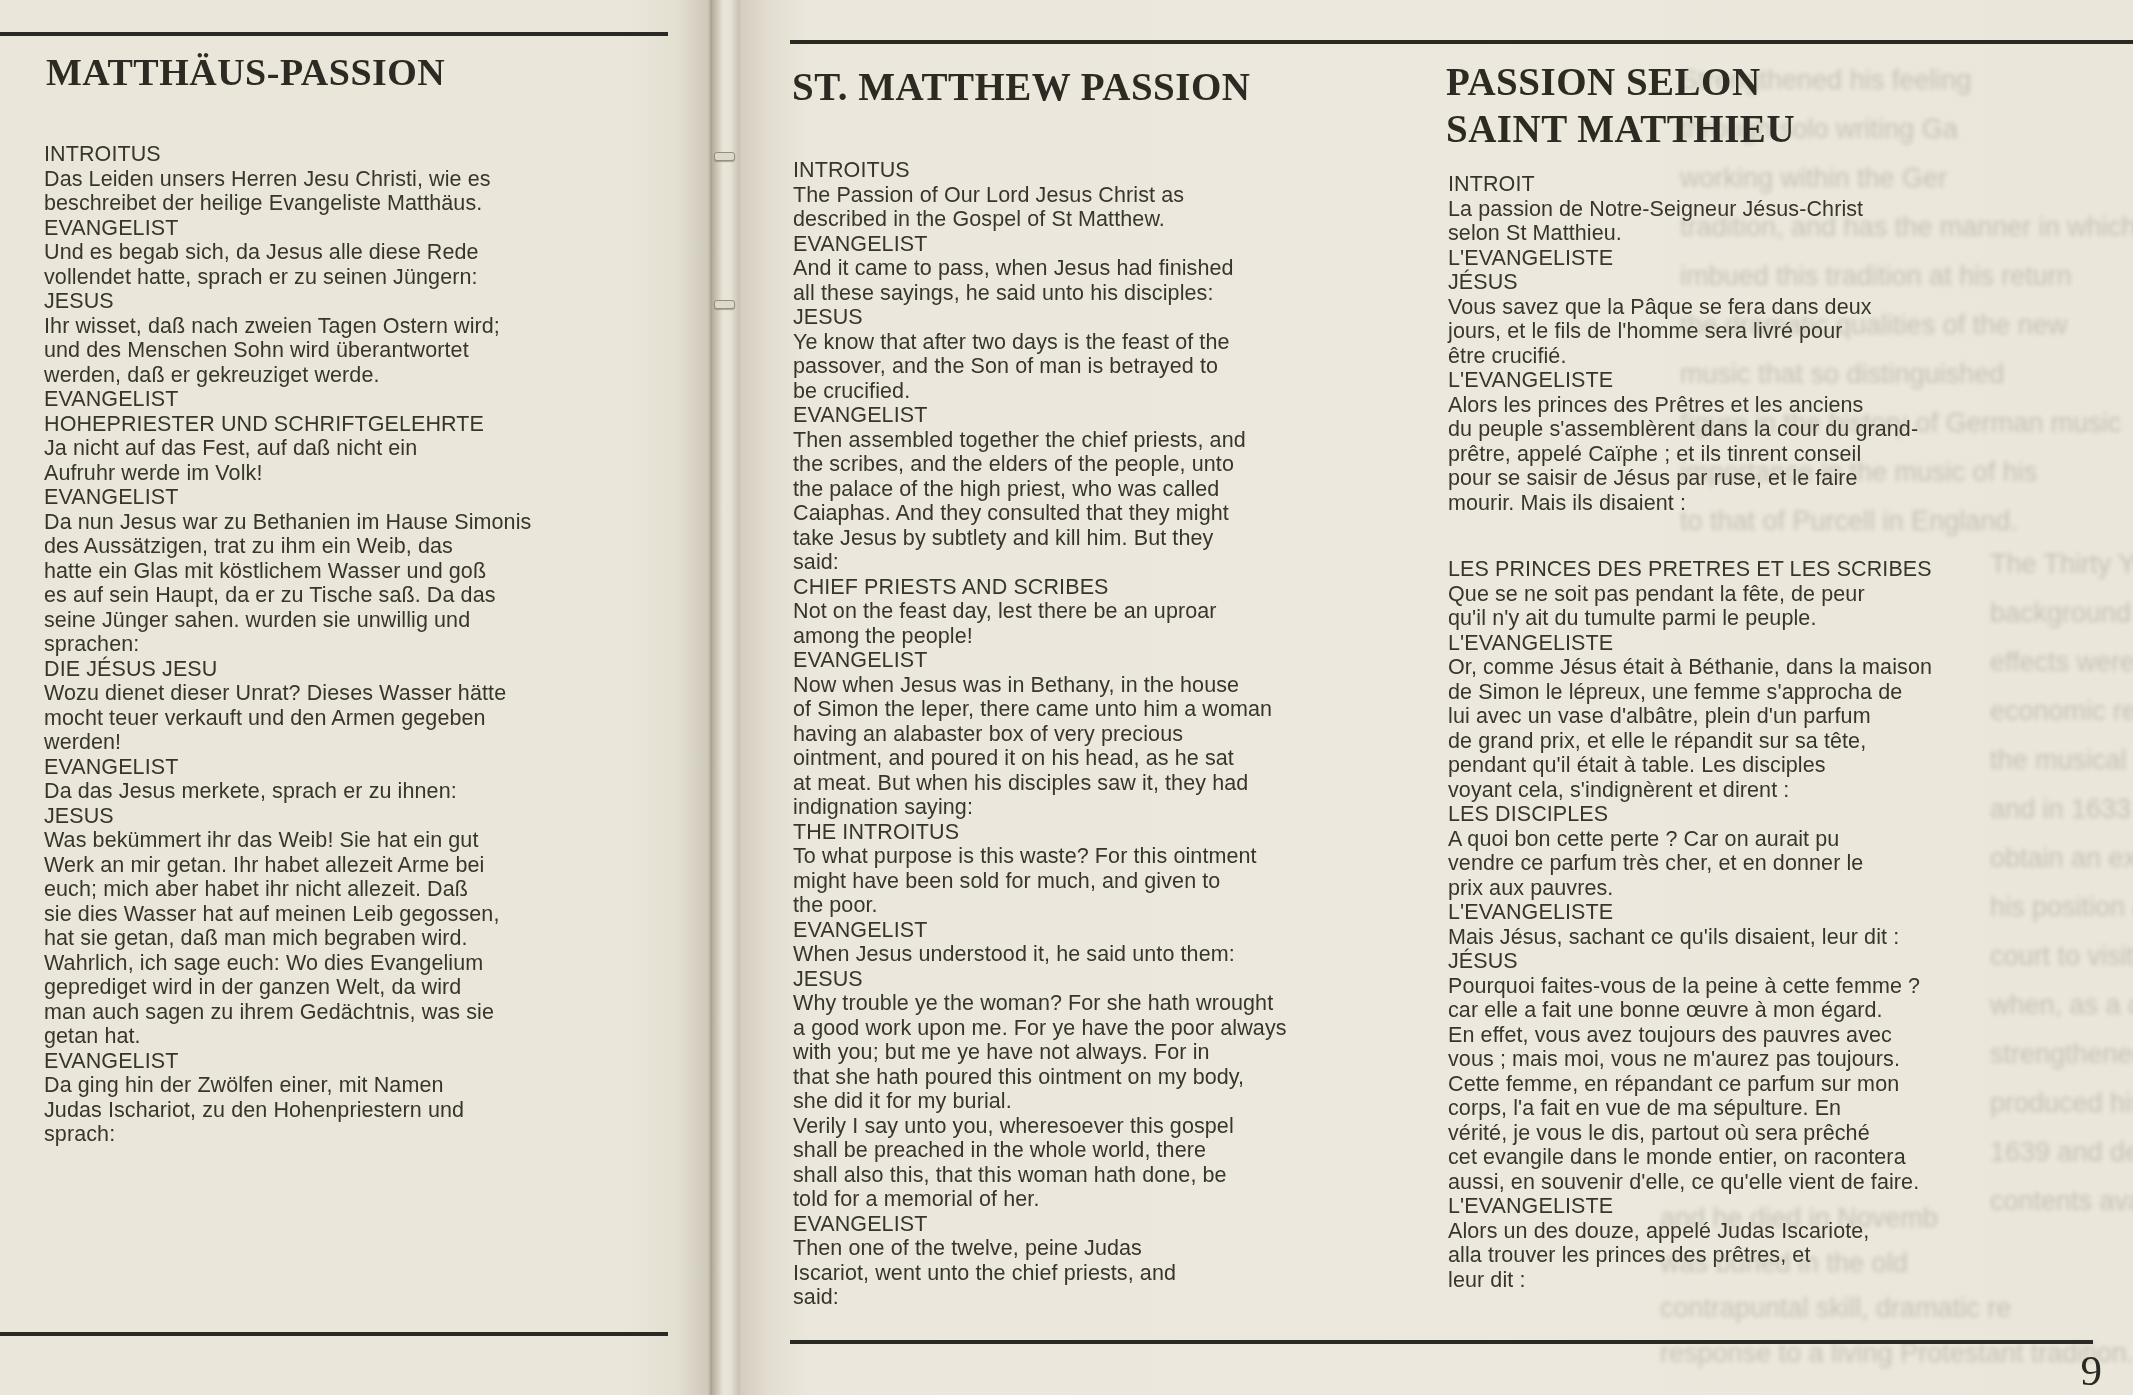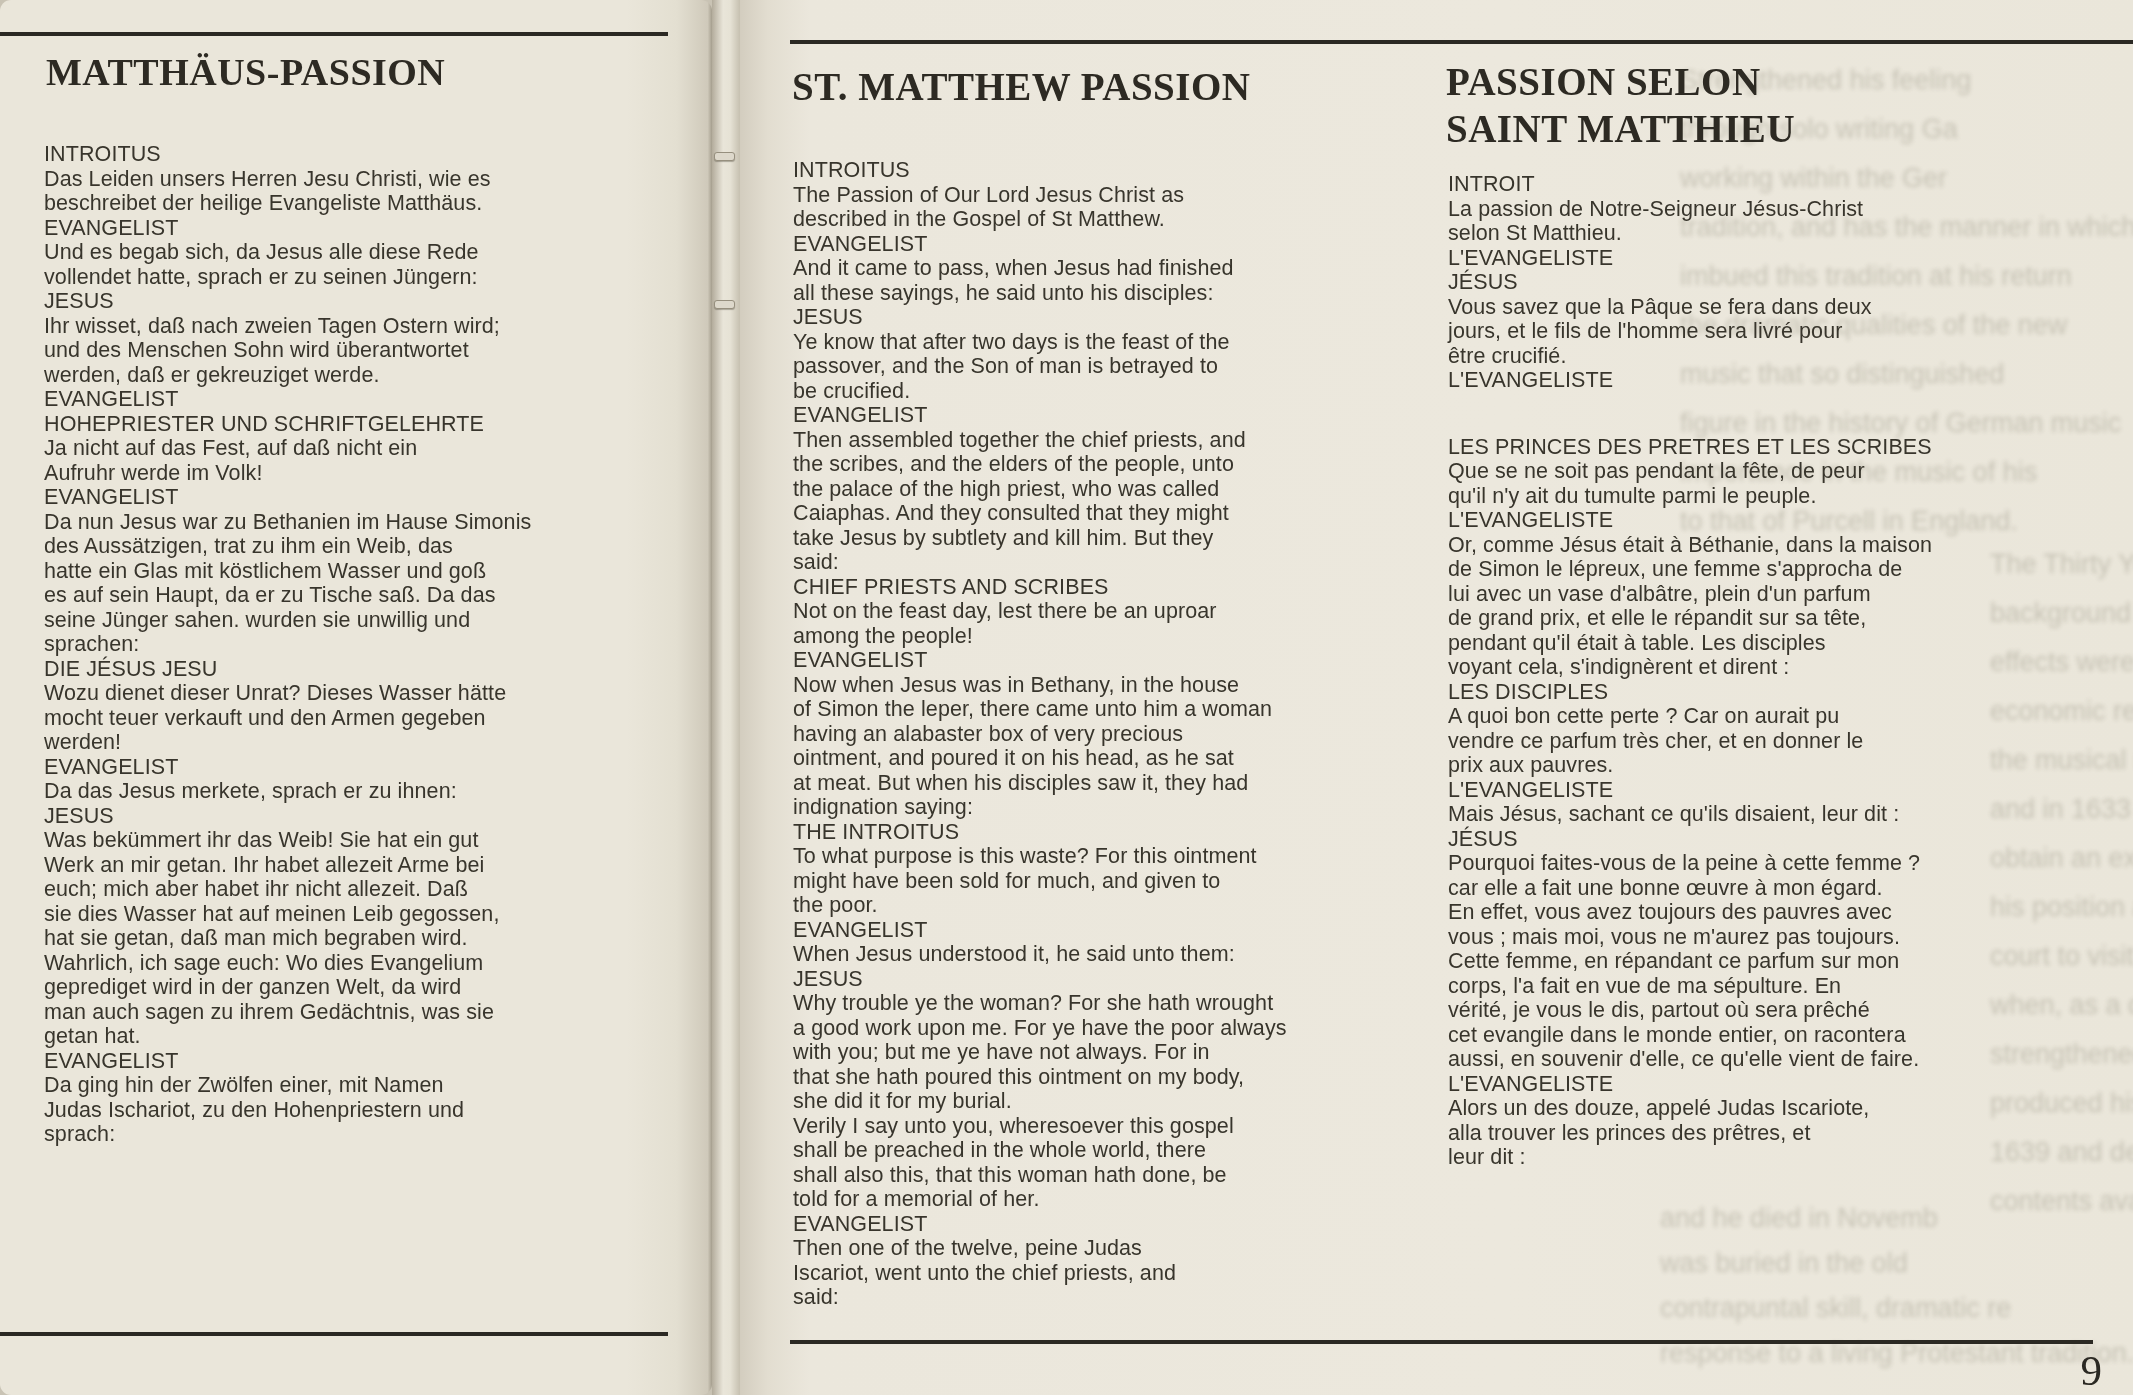--- a/index.html
+++ b/index.html
@@ -2,21 +2,21 @@
 <html><head>
 <meta charset="utf-8">
 <style>
   html,body{margin:0;padding:0;background:#b9b3a4;}
   .scan{position:relative;width:2133px;height:1395px;overflow:hidden;
         background:#c9c3b4;font-family:"Liberation Sans",sans-serif;}
 
   
   .page{position:absolute;top:0;height:1395px;}
   .page-left{left:0;width:712px;
-    background:linear-gradient(to right,#eae6da 0%,#eae6da 88%,#e3dfd1 95%,#cfc9ba 99.4%,#a49d8d 100%);border-radius:11px;}
+    background:linear-gradient(to right,#eae6da 0%,#eae6da 88%,#e3dfd1 95%,#cfc9ba 99.4%,#a49d8d 100%);}
   .gutter{position:absolute;left:712px;top:0;width:28px;height:1395px;
     background:linear-gradient(to right,#b3ac9c 0%,#e9e5d9 40%,#e6e2d5 65%,#c6c0b0 100%);}
   .page-right{left:740px;width:1393px;overflow:hidden;
     background:linear-gradient(to right,#d3cdbf 0%,#e2ddd0 2%,#ebe7dc 5%,#ece8dd 55%,#eae6da 100%);}
   .staple{position:absolute;left:714px;width:19px;height:7px;border-radius:3px;
     background:#ddd8cb;border:1px solid #968f7e;box-shadow:0 1px 1px rgba(60,55,40,.35);}
   .staple-top{top:152px;} .staple-bottom{top:300px;}
 
   
   .rule{position:absolute;height:4px;background:#2b2923;}
@@ -262,20 +262,25 @@
           <div class="role">L'EVANGELISTE</div>
         </div>
       <div class="sec">
           <div class="role">JÉSUS</div>
           <div class="speech">Vous savez que la Pâque se fera dans deux
 jours, et le fils de l'homme sera livré pour
 être crucifié.</div>
         </div>
       <div class="sec">
           <div class="role">L'EVANGELISTE</div>
+          <div class="speech">Alors les princes des Prêtres et les anciens
+du peuple s'assemblèrent dans la cour du grand-
+prêtre, appelé Caïphe ; et ils tinrent conseil
+pour se saisir de Jésus par ruse, et le faire
+mourir. Mais ils disaient :</div>
         </div>
       <div class="sec gap-before">
           <div class="role">LES PRINCES DES PRETRES ET LES SCRIBES</div>
           <div class="speech">Que se ne soit pas pendant la fête, de peur
 qu'il n'y ait du tumulte parmi le peuple.</div>
         </div>
       <div class="sec">
           <div class="role">L'EVANGELISTE</div>
           <div class="speech">Or, comme Jésus était à Béthanie, dans la maison
 de Simon le lépreux, une femme s'approcha de

